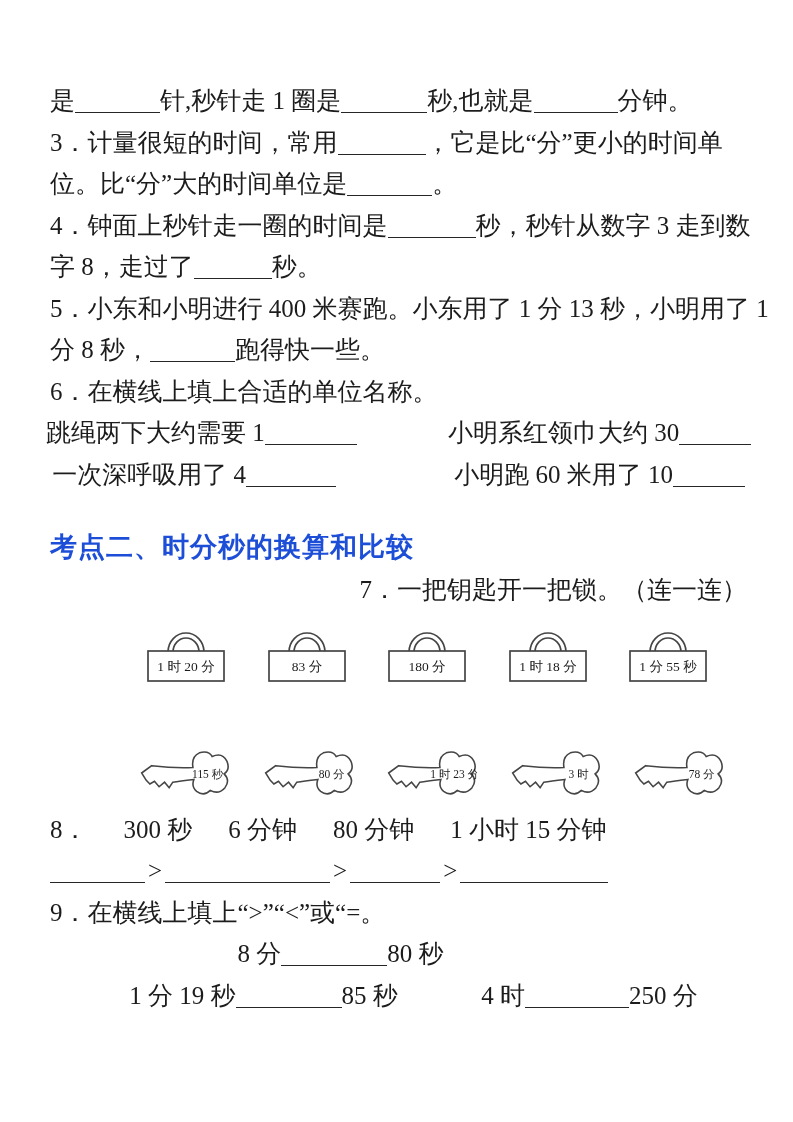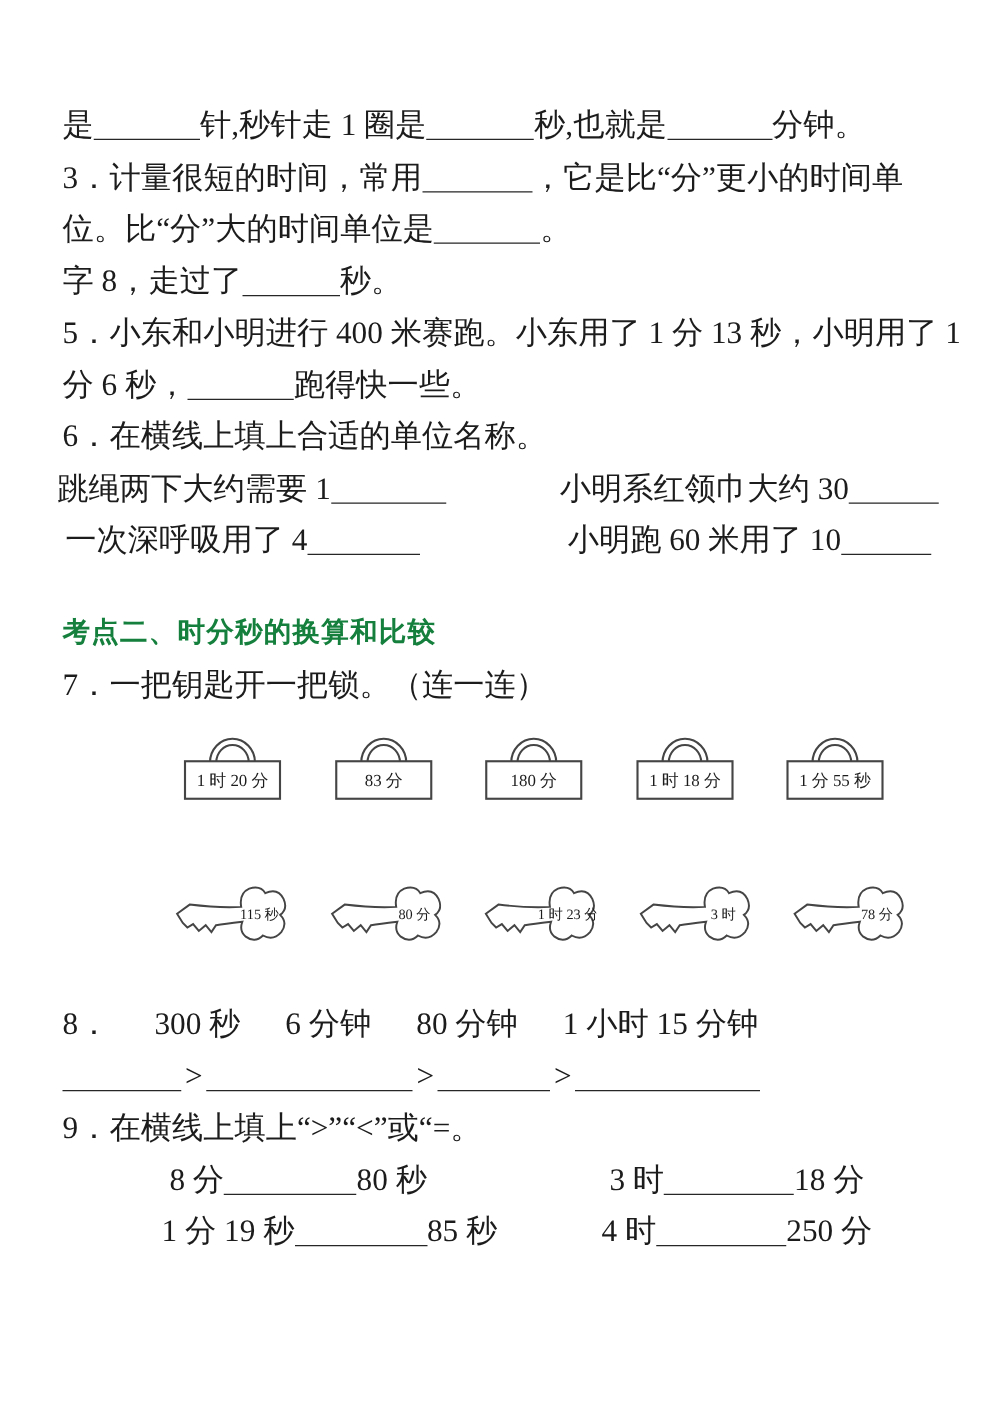--- a/index.html
+++ b/index.html
@@ -1,24 +1,24 @@
 <!DOCTYPE html>
 <html><head>
 <meta charset="utf-8">
 <style>
   html,body{margin:0;padding:0;background:#ffffff;}
   body{width:793px;height:1122px;overflow:hidden;
        font-family:"Liberation Serif","DejaVu Serif",serif;
        color:#1c1c1c;}
   .doc{padding:80px 46px 0 50px;}
   p.line{margin:0;font-size:25px;line-height:41.5px;white-space:nowrap;}
-  .heading{margin:30px 0 0 0;font-size:22px;line-height:44px;font-weight:bold;
+  .heading{margin:30px 0 0 0;font-size:27px;line-height:44px;font-weight:bold;
            font-family:"Liberation Sans","DejaVu Sans",sans-serif;
-           color:#15803d;letter-spacing:1px;}
-  .q7{margin-top:8px;}
+           color:#1d4ed8;letter-spacing:1px;}
+  .q7{margin-top:8px;text-align:right;}
   .blank{display:inline-block;border-bottom:1.6px solid #262626;
          height:1em;margin-bottom:-4px;}
   .tworow{display:flex;justify-content:center;}
   .tworow .c1{flex:0 0 402px;}
   .q9row{padding-left:30px;}
   .q9row .c1{flex:0 0 352px;}
   .lock-row{display:flex;justify-content:space-between;
             margin:10px 0 0 96px;width:562px;}
   .key-row{display:flex;justify-content:space-between;
            margin:66px 0 0 88px;width:586px;gap:32px;}
@@ -36,24 +36,25 @@
 </head>
 <body>
 
 <div class="doc">
 
   <p class="line"><span>是</span><span class="blank" style="width:85px"></span><span>针,秒针走 1 圈是</span><span class="blank" style="width:86px"></span><span>秒,也就是</span><span class="blank" style="width:84px"></span><span>分钟。</span></p>
 
   <p class="line"><span>3．计量很短的时间，常用</span><span class="blank" style="width:88px"></span><span>，它是比“分”更小的时间单</span></p>
   <p class="line"><span>位。比“分”大的时间单位是</span><span class="blank" style="width:85px"></span><span>。</span></p>
 
+  <p class="line"><span>4．钟面上秒针走一圈的时间是</span><span class="blank" style="width:88px"></span><span>秒，秒针从数字 3 走到数</span></p>
   <p class="line"><span>字 8，走过了</span><span class="blank" style="width:78px"></span><span>秒。</span></p>
 
   <p class="line"><span>5．小东和小明进行 400 米赛跑。小东用了 1 分 13 秒，小明用了 1</span></p>
-  <p class="line"><span>分 6 秒，</span><span class="blank" style="width:85px"></span><span>跑得快一些。</span></p>
+  <p class="line"><span>分 8 秒，</span><span class="blank" style="width:85px"></span><span>跑得快一些。</span></p>
 
   <p class="line"><span>6．在横线上填上合适的单位名称。</span></p>
 
   <p class="line tworow">
     <span class="c1"><span>跳绳两下大约需要 1</span><span class="blank" style="width:92px"></span></span>
     <span class="c2"><span>小明系红领巾大约 30</span><span class="blank" style="width:72px"></span></span>
   </p>
   <p class="line tworow">
     <span class="c1"><span>一次深呼吸用了 4</span><span class="blank" style="width:90px"></span></span>
     <span class="c2"><span>小明跑 60 米用了 10</span><span class="blank" style="width:72px"></span></span>
@@ -112,28 +113,27 @@
     <svg class="key" viewBox="0 0 100 52">
       <path class="lnf" d="M4,26 L15,18 Q40,21 60,20 Q58,8 67,4 Q77,1 81,8 Q92,3 97,13 Q101,22 94,27 Q101,34 95,42 Q88,50 79,45 Q72,52 64,46 Q58,41 61,33 Q45,35 38,36 L34,42 L29,36 L23,41 L18,35 L13,38 L9,34 L4,26 Z"></path>
       <text x="76" y="31" text-anchor="middle">3 时</text>
     </svg>
     <svg class="key" viewBox="0 0 100 52">
       <path class="lnf" d="M4,26 L15,18 Q40,21 60,20 Q58,8 67,4 Q77,1 81,8 Q92,3 97,13 Q101,22 94,27 Q101,34 95,42 Q88,50 79,45 Q72,52 64,46 Q58,41 61,33 Q45,35 38,36 L34,42 L29,36 L23,41 L18,35 L13,38 L9,34 L4,26 Z"></path>
       <text x="76" y="31" text-anchor="middle">78 分</text>
     </svg>
   </div>
 
-  <p class="line" style="margin-top:44px"><span class="q8item">8．</span><span class="q8item">300 秒</span><span class="q8item">6 分钟</span><span class="q8item">80 分钟</span><span>1 小时 15 分钟</span></p>
+  <p class="line" style="margin-top:12px"><span class="q8item">8．</span><span class="q8item">300 秒</span><span class="q8item">6 分钟</span><span class="q8item">80 分钟</span><span>1 小时 15 分钟</span></p>
 
   <p class="line cmp"><span class="blank" style="width:95px"></span><span class="gt">&gt;</span><span class="blank" style="width:165px"></span><span class="gt">&gt;</span><span class="blank" style="width:90px"></span><span class="gt">&gt;</span><span class="blank" style="width:148px"></span></p>
 
   <p class="line"><span>9．在横线上填上“&gt;”“&lt;”或“=。</span></p>
 
   <p class="line tworow q9row">
     <span class="c1"><span>8 分</span><span class="blank" style="width:106px"></span><span>80 秒</span></span>
-    <span class="c2"><span>3 时</span><span class="blank" style="width:104px"></span><span>18 分</span></span>
   </p>
   <p class="line tworow q9row">
     <span class="c1"><span>1 分 19 秒</span><span class="blank" style="width:106px"></span><span>85 秒</span></span>
     <span class="c2"><span>4 时</span><span class="blank" style="width:104px"></span><span>250 分</span></span>
   </p>
 
 </div>
 
 </body></html>

